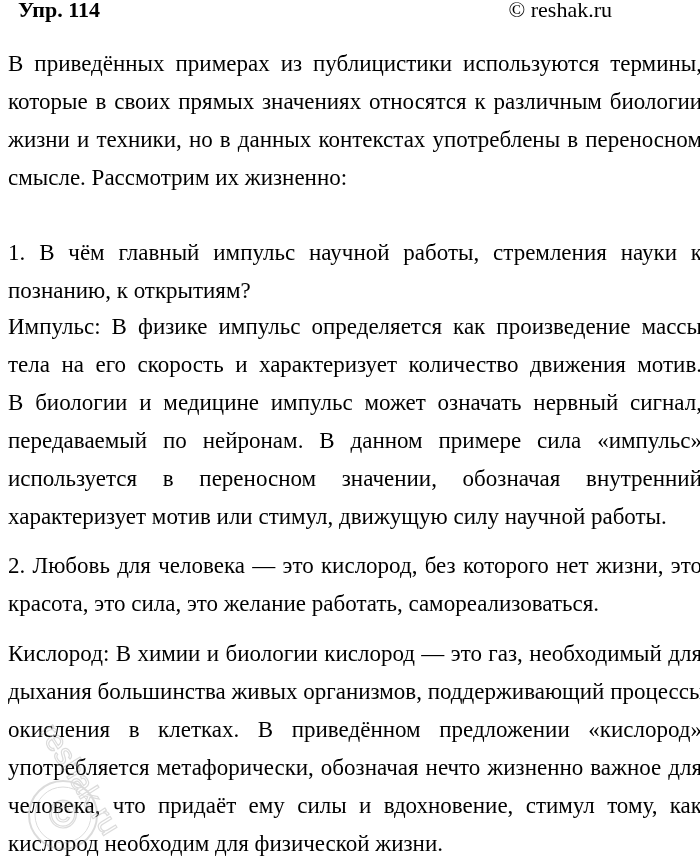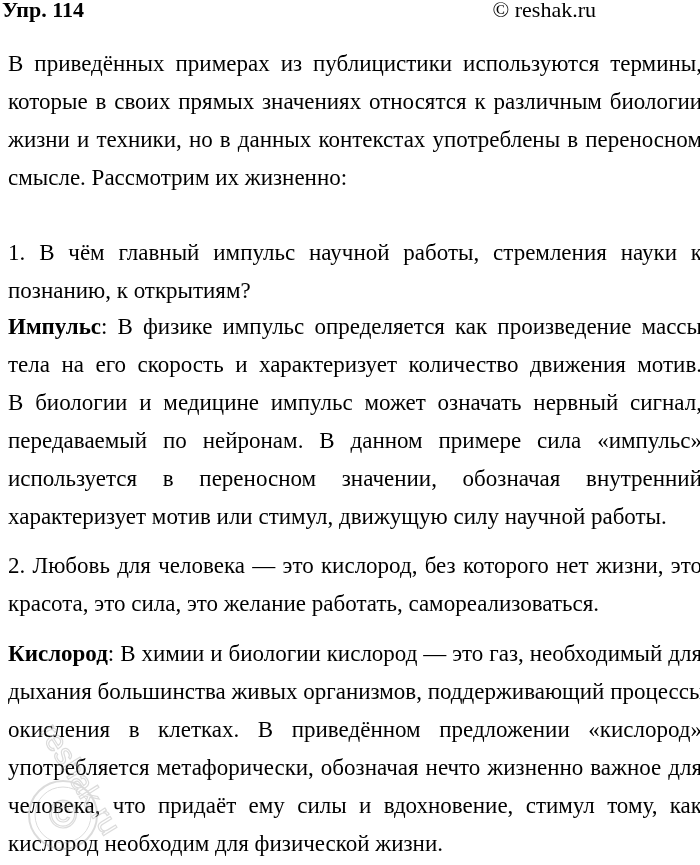--- a/index.html
+++ b/index.html
@@ -3,38 +3,38 @@
 <meta charset="utf-8">
 <style>
   html, body { margin: 0; padding: 0; background: #ffffff; }
   body {
     width: 700px; height: 865px; overflow: hidden; position: relative;
     font-family: "Liberation Serif", "DejaVu Serif", serif;
     color: #000;
   }
   .page { position: absolute; left: 0; top: 0; width: 700px; }
   .header {
-    position: absolute; left: 0; top: 0; width: 600px; height: 26px;
+    position: absolute; left: 16px; top: 0; width: 600px; height: 26px;
   }
   .ex-title {
     position: absolute; left: 2px; top: -3px;
     font-weight: bold; font-size: 22px; letter-spacing: 0px;
   }
   .copyright {
     position: absolute; right: 4px; top: -3px;
     font-size: 22px;
   }
   .line {
     position: absolute; left: 8px; width: 694px;
     font-size: 23px; line-height: 26px; white-space: nowrap;
     text-align: justify; text-align-last: justify;
   }
   .line.last { text-align-last: left; }
   .it { }
-  .b { font-weight: bold; }
+  .b { font-weight: normal; }
   .watermark {
     position: absolute; left: 8px; top: 700px; width: 180px; height: 165px;
     pointer-events: none; opacity: 0.35;
   }
 </style>
 </head>
 <body>
 
 <div class="page">
 

